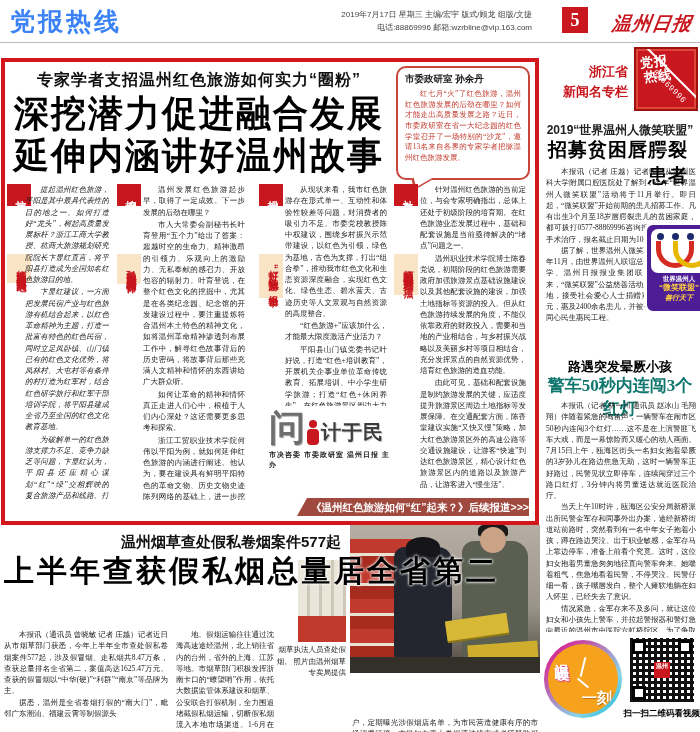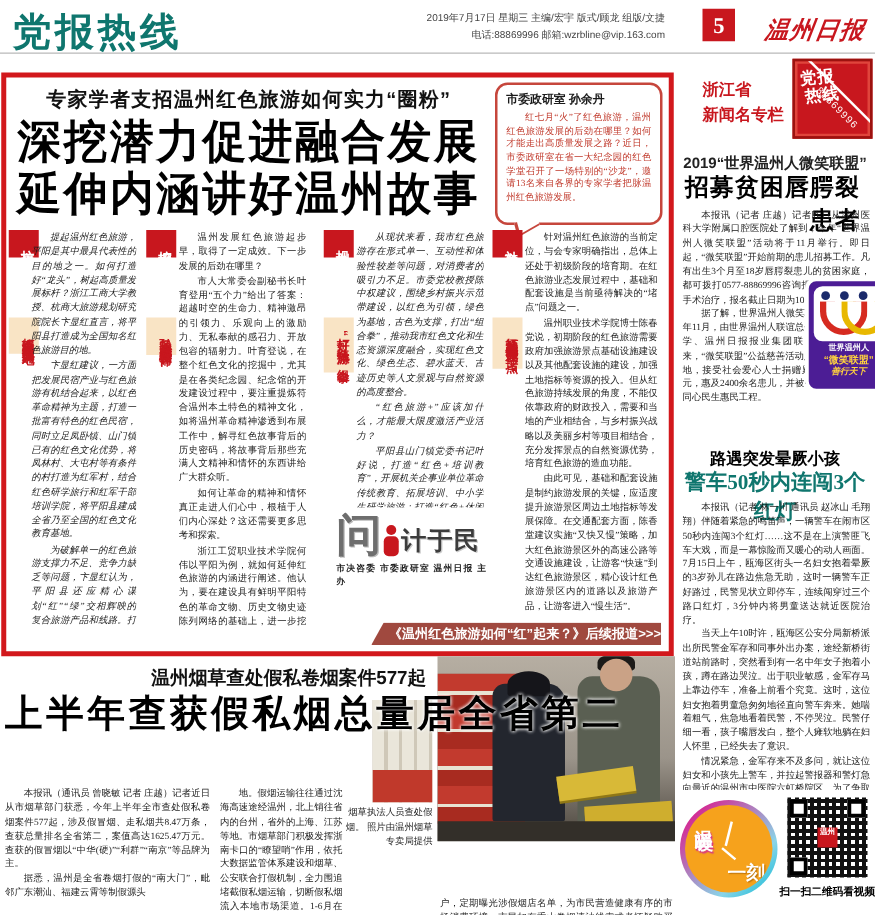--- a/index.html
+++ b/index.html
@@ -3,29 +3,29 @@
 <meta charset="utf-8">
 <style>
   html,body{margin:0;padding:0;}
   body{
     width:700px;height:732px;position:relative;background:#fff;overflow:hidden;
     font-family:"Liberation Serif","DejaVu Serif",serif;color:#1a1a1a;
   }
   .sans{font-family:"Liberation Sans","DejaVu Sans",sans-serif;}
   .para{margin:0;text-indent:2em;text-align:justify;}
   
-  .hdr-title{position:absolute;left:10px;top:5px;font-size:31px;font-weight:bold;color:#0f766e;letter-spacing:3px;}
+  .hdr-title{position:absolute;left:10px;top:5px;font-size:25px;font-weight:bold;color:#3b82f6;letter-spacing:3px;}
   .hdr-info{position:absolute;right:168px;top:9px;text-align:right;font-size:8px;color:#444;line-height:1.6;}
   .hdr-page{position:absolute;right:112px;top:7px;width:26px;height:26px;background:#c8171e;color:#fff;
     font-weight:bold;font-size:18px;text-align:center;line-height:26px;}
   .hdr-masthead{position:absolute;right:8px;top:11px;color:#c8171e;font-weight:bold;font-style:italic;
     font-size:19px;transform:skewX(-8deg);letter-spacing:1px;}
   .hdr-rule{position:absolute;left:0;top:42px;width:700px;border-top:1px solid #b9b9b9;}
   
-  .zj-badge{position:absolute;left:562px;top:62px;width:86px;color:#c8171e;
+  .zj-badge{position:absolute;left:542px;top:62px;width:86px;text-align:right;color:#c8171e;
     font-weight:bold;font-size:13px;line-height:1.55;}
   .stamp{position:absolute;left:634px;top:47px;width:60px;height:60px;background:#c8171e;
     border:2px solid #9c120f;box-shadow:inset 0 0 0 2px #e0453c;overflow:hidden;}
   .stamp .diag{position:absolute;left:-14px;top:28px;width:110px;height:2px;background:#fff;transform:rotate(45deg);}
   .stamp .w1{position:absolute;left:4px;top:4px;color:#fff;font-weight:bold;font-size:13px;transform:rotate(-6deg);letter-spacing:1px;}
   .stamp .w2{position:absolute;left:8px;top:18px;color:#fff;font-weight:bold;font-size:13px;transform:rotate(-6deg);letter-spacing:1px;}
   .stamp .ph{position:absolute;left:12px;top:33px;color:#fff;font-size:8px;transform:rotate(45deg);letter-spacing:1px;}
   
   .main-box{position:absolute;left:1px;top:58px;width:530px;height:459px;border:4px solid #d2181c;background:#fff;}
   .m-kicker{position:absolute;left:0;top:8px;width:388px;text-align:center;font-weight:bold;font-size:16px;letter-spacing:1px;color:#111;}
@@ -164,21 +164,21 @@
   <div class="mcol" style="left:138px;width:102px;height:318px;">
     <p class="para">温州发展红色旅游起步早，取得了一定成效。下一步发展的后劲在哪里？</p>
     <p class="para">市人大常委会副秘书长叶育登用“五个力”给出了答案：超越时空的生命力、精神激昂的引领力、乐观向上的激励力、无私奉献的感召力、开放包容的辐射力。叶育登说，在整个红色文化的挖掘中，尤其是在各类纪念园、纪念馆的开发建设过程中，要注重提炼符合温州本土特色的精神文化，如将温州革命精神渗透到布展工作中，解寻红色故事背后的历史密码，将故事背后那些充满人文精神和情怀的东西讲给广大群众听。</p>
     <p class="para">如何让革命的精神和情怀真正走进人们心中，根植于人们内心深处？这还需要更多思考和探索。</p>
     <p class="para">浙江工贸职业技术学院何伟以平阳为例，就如何延伸红色旅游的内涵进行阐述。他认为，要在建设具有鲜明平阳特色的革命文物、历史文物史迹陈列网络的基础上，进一步挖掘非物质红色文化资源，如访问红色歌谣、红色诗词、革命斗争故事和英雄事迹等。通过主题实景表演，复原当时的战斗和生活场景，拉近革命先烈与参观者的距离。利用当地险峻地形，组织开发野外生存挑战赛等专项旅游项目。</p>
 
   </div>
 
   <div class="vtag sans" style="left:254px;top:122px;">规划路径</div>
   <div class="vsub sans" style="left:254px;top:192px;">打好“红色旅游+”组合拳</div>
-  <div class="mcol" style="left:280px;width:102px;height:222px;font-style:italic;">
+  <div class="mcol" style="left:280px;width:102px;height:222px;">
     <p class="para">从现状来看，我市红色旅游存在形式单一、互动性和体验性较差等问题，对消费者的吸引力不足。市委党校教授陈中权建议，围绕乡村振兴示范带建设，以红色为引领，绿色为基地，古色为支撑，打出“组合拳”，推动我市红色文化和生态资源深度融合，实现红色文化、绿色生态、碧水蓝天、古迹历史等人文景观与自然资源的高度整合。</p>
     <p class="para">“红色旅游+”应该加什么，才能最大限度激活产业活力？</p>
     <p class="para">平阳县山门镇党委书记叶好说，打造“红色+培训教育”，开展机关企事业单位革命传统教育、拓展培训、中小学生研学旅游；打造“红色+休闲养生”，在红色旅游景区周边大力发展民宿、养老产业，让游客能够留下来、住下来；打造“红色+生态农业”，大力发展山区的特色农业、农产品加工业，将采摘游、农事体验融入红色游；打造“红色+观光度假”，设计优化旅游线路，将红色景区融合到市民游客的常规线路中。</p>
   </div>
 
   <div class="vtag sans" style="left:389px;top:122px;">补齐短板</div>
   <div class="vsub sans" style="left:389px;top:192px;">打通基础和配套设施建设“堵点”</div>
   <div class="mcol" style="left:415px;width:106px;height:312px;">
     <p class="para">针对温州红色旅游的当前定位，与会专家明确指出，总体上还处于初级阶段的培育期。在红色旅游业态发展过程中，基础和配套设施是当前亟待解决的“堵点”问题之一。</p>
     <p class="para">温州职业技术学院博士陈春党说，初期阶段的红色旅游需要政府加强旅游景点基础设施建设以及其他配套设施的建设，加强土地指标等资源的投入。但从红色旅游持续发展的角度，不能仅依靠政府的财政投入，需要和当地的产业相结合，与乡村振兴战略以及美丽乡村等项目相结合，充分发挥景点的自然资源优势，培育红色旅游的造血功能。</p>

